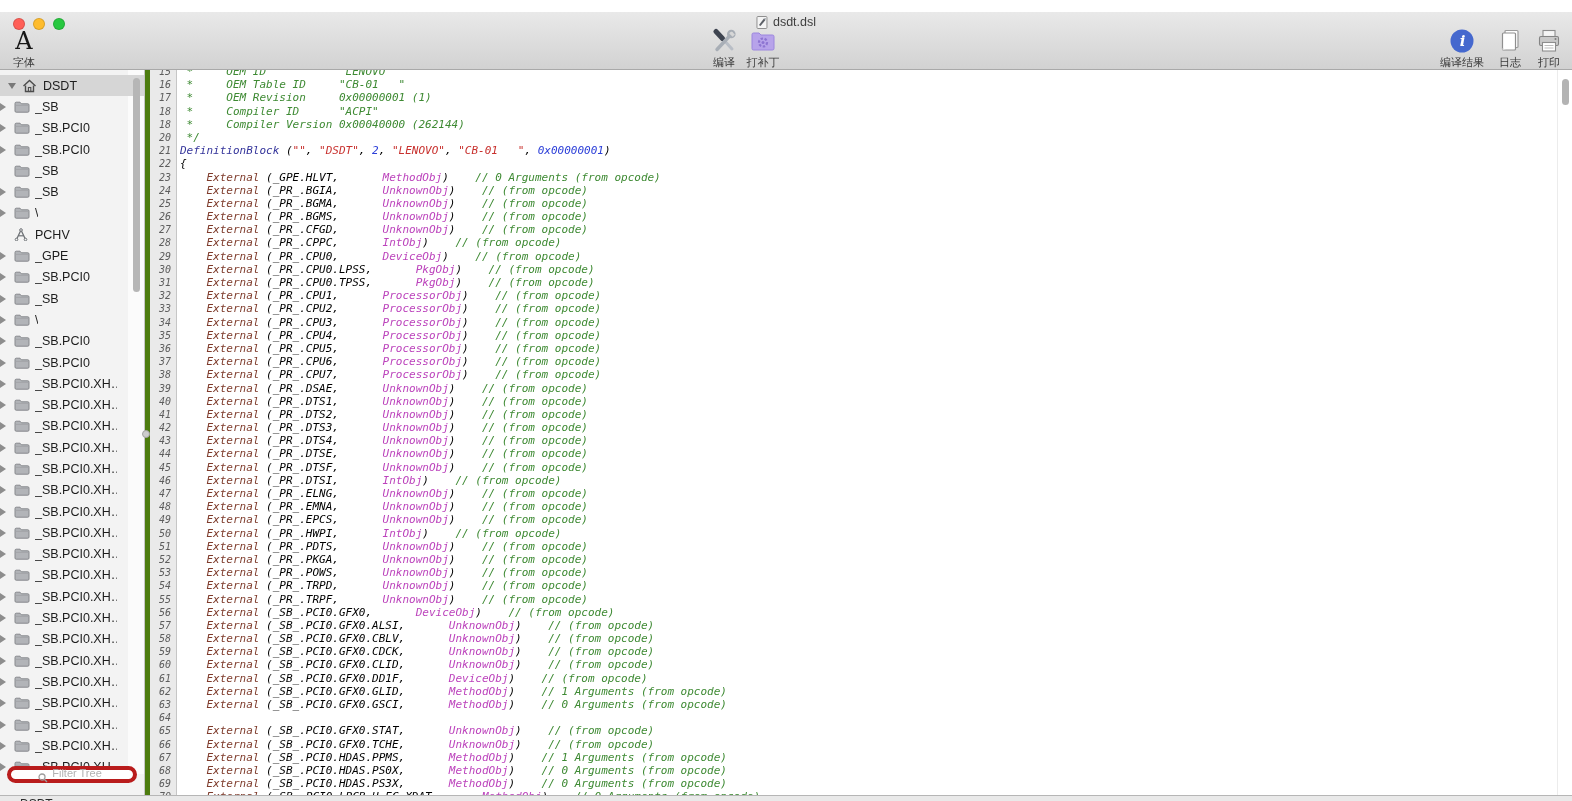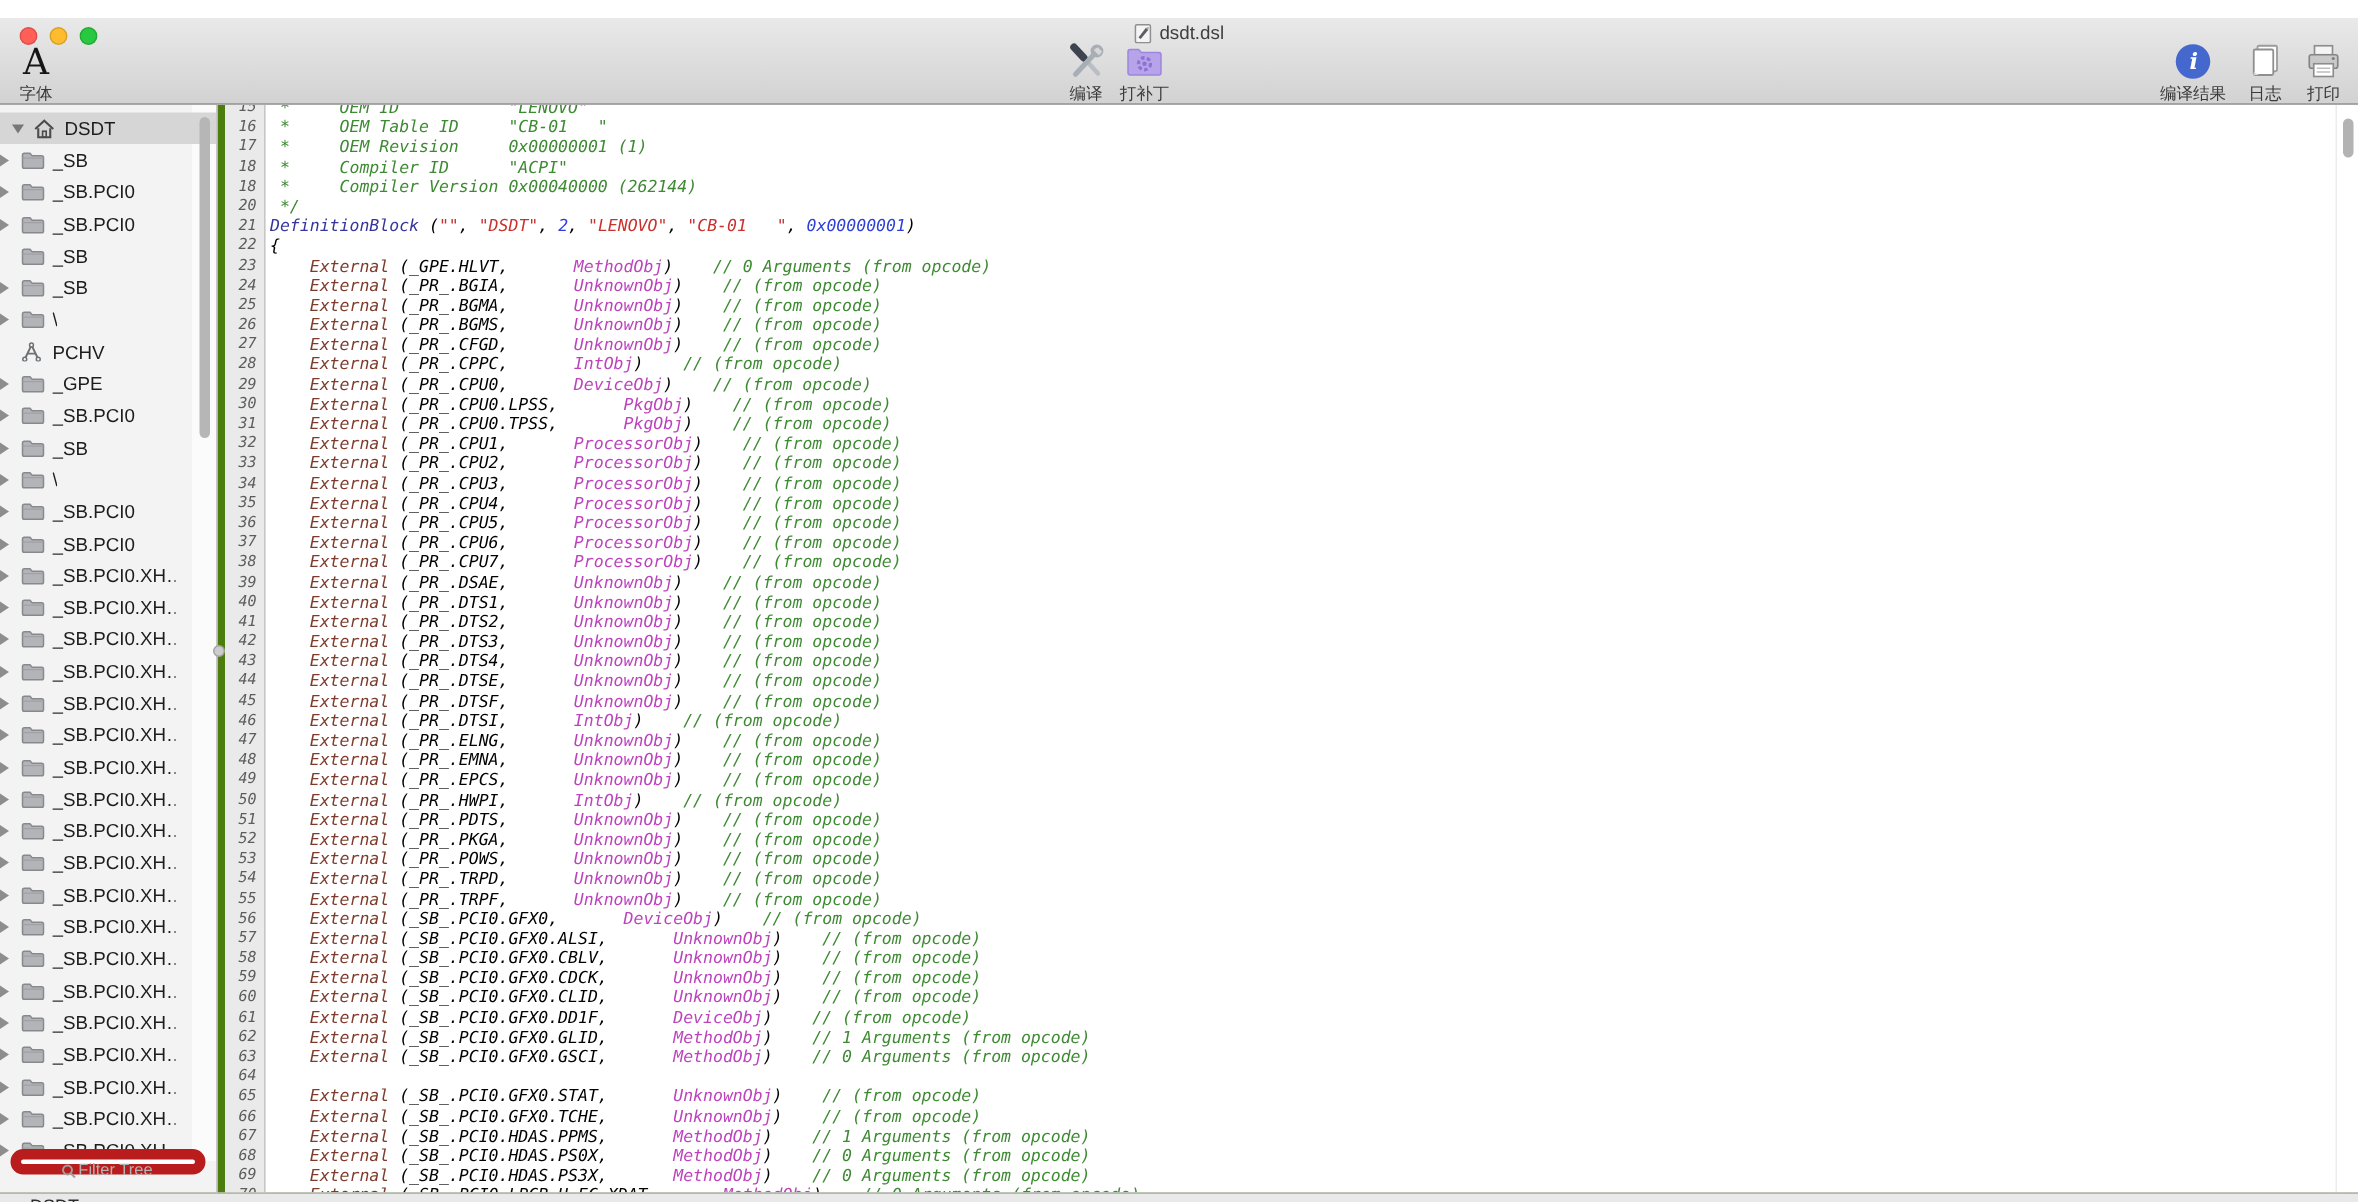--- a/index.html
+++ b/index.html
@@ -43,22 +43,22 @@
   .tree-row.selected{background:#d6d6d6;}
   .tri{width:14px;height:12px;display:flex;align-items:center;flex:none;}
   .tri .closed{width:0;height:0;border-left:6px solid #8d8d8d;border-top:4.5px solid transparent;border-bottom:4.5px solid transparent;}
   .tri .open{width:0;height:0;border-top:6px solid #787878;border-left:4.5px solid transparent;border-right:4.5px solid transparent;}
   .tree-icon{width:18px;height:14px;display:flex;align-items:center;flex:none;}
   .tree-label{font-size:12.5px;color:#1d1d1d;margin-left:3px;white-space:nowrap;overflow:hidden;max-width:82px;text-overflow:"";}
   .sb-track{position:absolute;left:128px;top:0;width:17px;height:704px;background:#fbfbfb;}
   .sb-thumb{position:absolute;left:133px;top:8px;width:7px;height:214px;border-radius:4px;background:#b6b6b6;}
   .filter{
     position:absolute;left:7px;top:696px;width:130px;height:17px;
-    background:#ffffff;border:7px solid #b91c1c;border-radius:9px;box-sizing:border-box;
-    display:flex;align-items:flex-start;
+    background:#ffffff;border:4px solid #b91c1c;border-radius:9px;box-sizing:border-box;
+    display:flex;align-items:flex-end;
   }
   .filter svg{position:absolute;left:27px;top:3px;}
   .filter input{
     border:none;outline:none;background:transparent;width:100%;height:13px;
     font-size:11px;text-align:center;color:#333;font-family:"Liberation Sans",sans-serif;padding:0 0 0 10px;
   }
   .filter input::placeholder{color:#b2b2b2;}
   .splitter-knob{position:absolute;left:142px;top:418px;width:8px;height:8px;border-radius:50%;background:#cdcdcd;border:1px solid #a3a3a3;box-sizing:border-box;}
   
   .editor{position:absolute;left:150px;top:58px;width:1422px;height:725px;background:#ffffff;overflow:hidden;}

